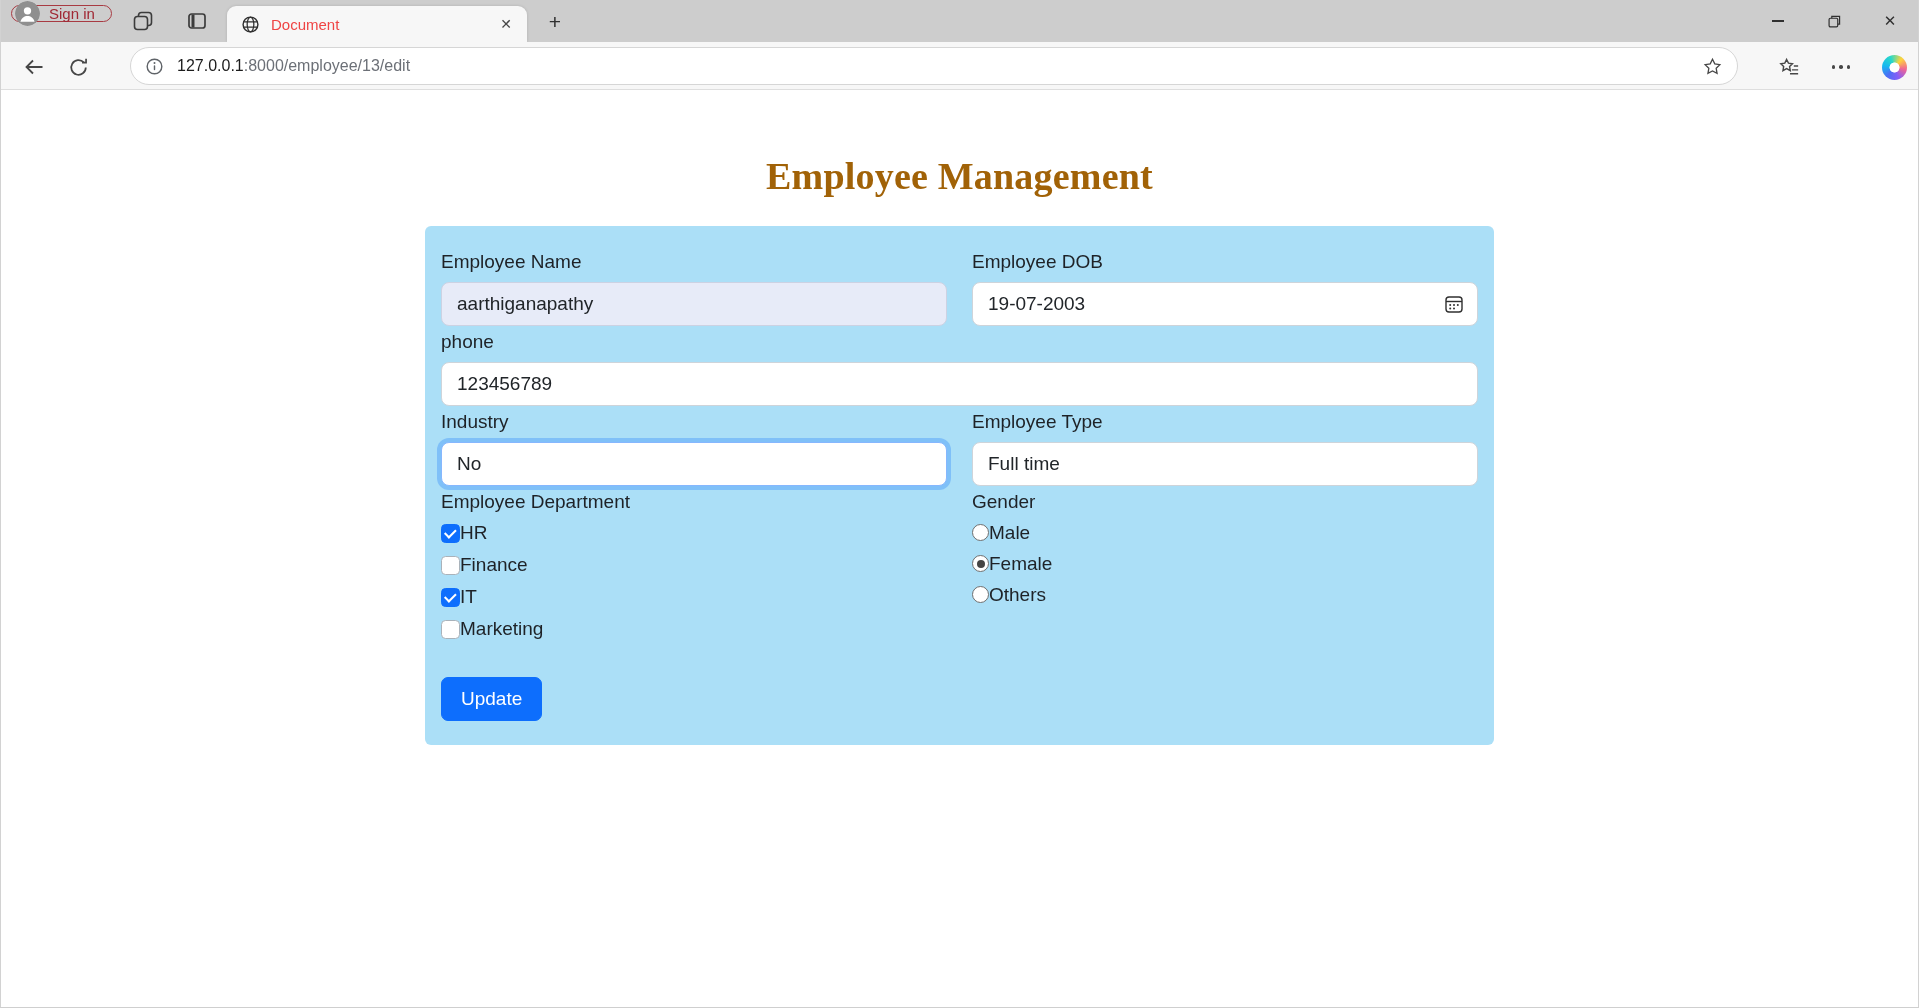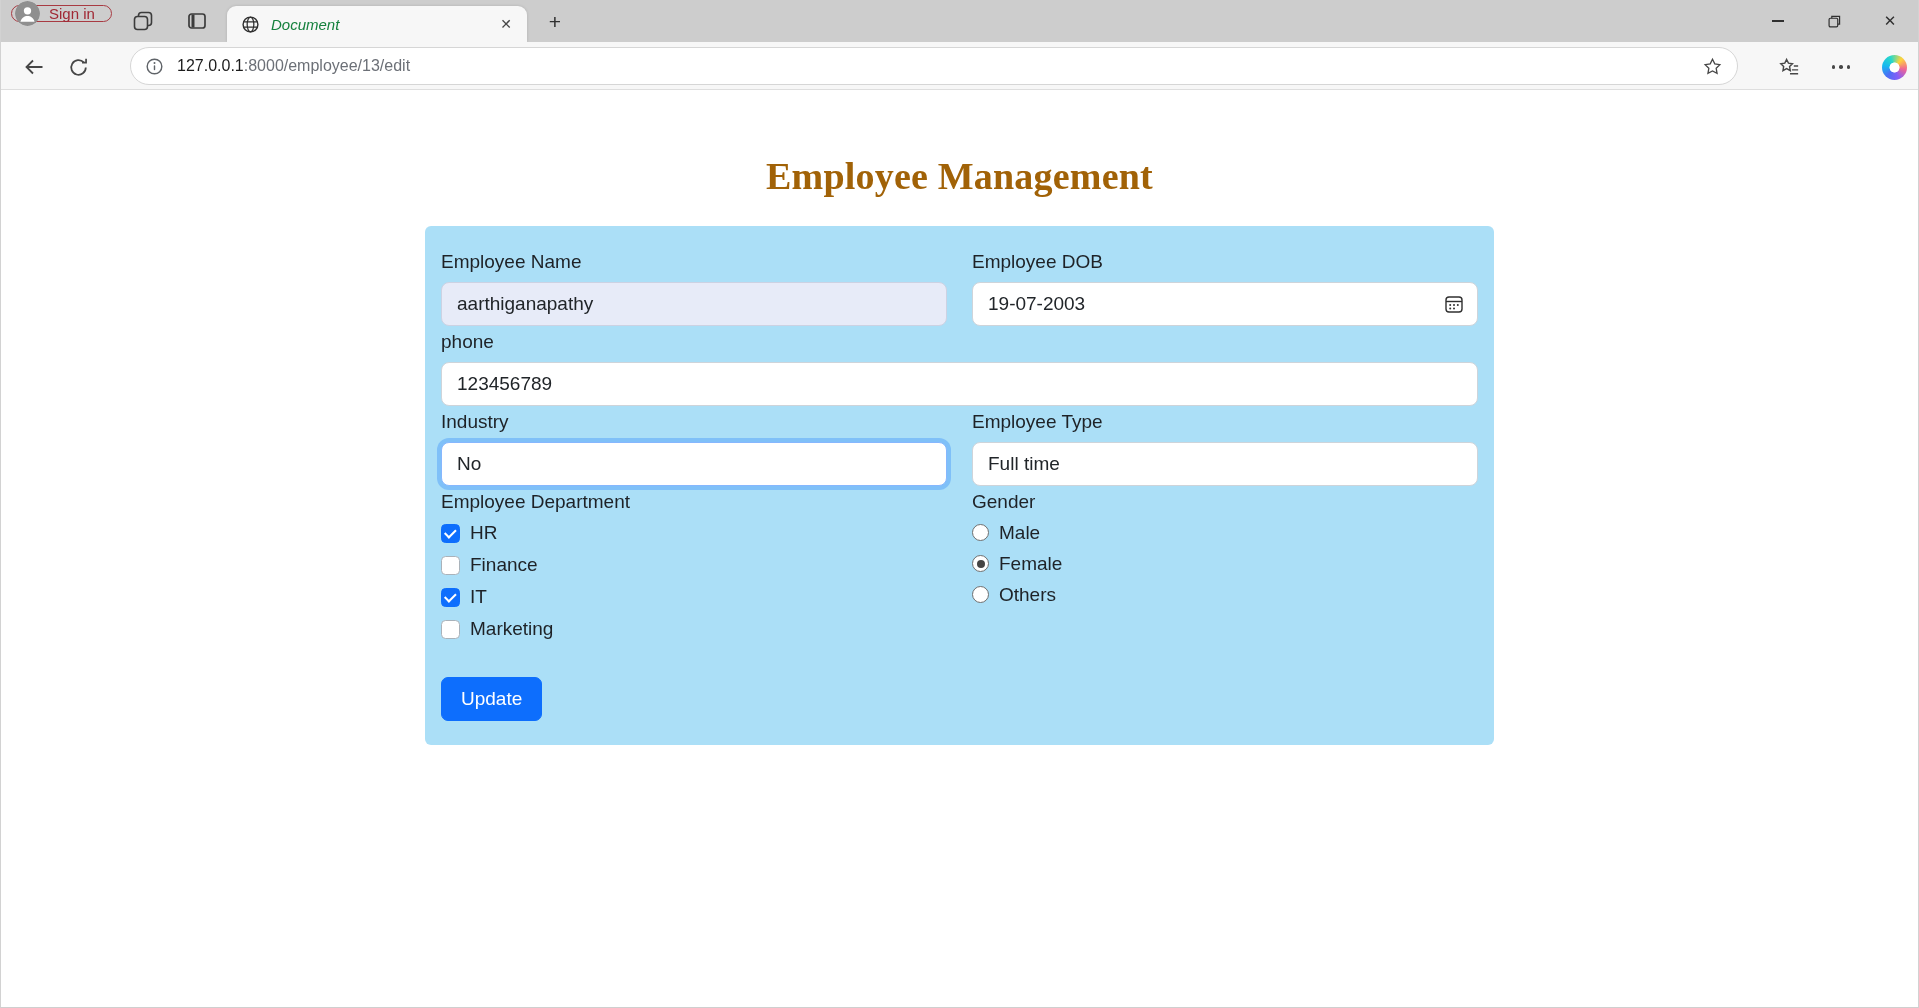--- a/index.html
+++ b/index.html
@@ -9,21 +9,21 @@
 
   
   .tabbar { position:absolute; left:0; top:0; width:100%; height:42px; background:#cdcdcd; }
   .signin-pill { position:absolute; left:10px; top:5px; height:17px; display:flex; align-items:center; gap:9px;
                  padding:2px 16px 2px 3px; border:1.5px solid #a83a42; border-radius:17px; cursor:pointer; }
   .signin-pill .label { color:#a02834; font-size:15px; }
   .avatar { width:25px; height:25px; border-radius:50%; overflow:hidden; flex:0 0 auto; }
   .chrome-icon { position:absolute; top:9px; width:24px; height:24px; display:flex; align-items:center; justify-content:center; cursor:pointer; }
   .tab { position:absolute; left:226px; top:6px; width:300px; height:36px; background:#f7f7f7;
          border-radius:9px 9px 0 0; display:flex; align-items:center; padding:0 10px 0 14px; box-shadow:0 0 3px rgba(0,0,0,.15); }
-  .tab .title { font-size:15px; color:#15803d; margin-left:11px; flex:1; white-space:nowrap; overflow:hidden;font-style:italic; }
+  .tab .title { font-size:15px; color:#ef4444; margin-left:11px; flex:1; white-space:nowrap; overflow:hidden; }
   .tab-close { width:22px; height:22px; border-radius:4px; display:flex; align-items:center; justify-content:center;
                font-size:14px; color:#474747; cursor:pointer; }
   .newtab { position:absolute; left:541px; top:9px; width:26px; height:26px; border-radius:5px; display:flex;
             align-items:center; justify-content:center; font-size:21px; color:#303030; cursor:pointer; }
   .win-controls { position:absolute; right:0; top:0; height:42px; display:flex; }
   .win-btn { width:56px; height:42px; display:flex; align-items:center; justify-content:center; color:#303030; cursor:pointer; }
   .win-btn.min::after { content:""; width:12px; height:1.5px; background:#303030; display:block; }
   .win-btn.close { font-size:15px; }
 
   
@@ -50,21 +50,21 @@
   .field { margin-bottom:4px; }
   .field-label { display:block; font-size:19px; color:#1e2227; line-height:24px; margin-bottom:8px; }
   .text-input { width:100%; height:44px; border:1px solid #ced4da; border-radius:8px; background:#fff;
                 font-family:"Liberation Sans", sans-serif; font-size:19px; color:#212529; padding:0 15px; outline:none; }
   .text-input.autofill { background:#e7ebf8; border-color:#ccd2e3; }
   .input-wrap { position:relative; }
   .input-wrap .cal { position:absolute; right:13px; top:11px; cursor:pointer; }
   .input-wrap .cal svg { display:block; }
   .text-input.focused { border:1px solid #86b7fe; box-shadow:0 0 0 4px rgba(13,110,253,.28); }
 
-  .opt-row { display:flex; align-items:center; gap:10px; height:26px; margin-bottom:6px; cursor:pointer; }
+  .opt-row { display:flex; align-items:center; gap:0; height:26px; margin-bottom:6px; cursor:pointer; }
   .opt-label { font-size:19px; color:#1e2227; }
   .checkbox { width:19px; height:19px; border-radius:4.5px; background:#fff; border:1px solid #a9b2ba;
               display:flex; align-items:center; justify-content:center; flex:0 0 auto; }
   .checkbox[data-checked="true"] { background:#0d6efd; border-color:#0d6efd; }
   .checkbox[data-checked="true"]::after { content:""; width:9px; height:4.5px; border-left:2.4px solid #fff;
               border-bottom:2.4px solid #fff; transform:rotate(-45deg) translate(0.5px,-1px); }
   .radio { width:17px; height:17px; border-radius:50%; background:#fff; border:1.6px solid #6f6f6f;
            display:flex; align-items:center; justify-content:center; flex:0 0 auto; }
   .radio[data-checked="true"]::after { content:""; width:8px; height:8px; border-radius:50%; background:#444; }
 

